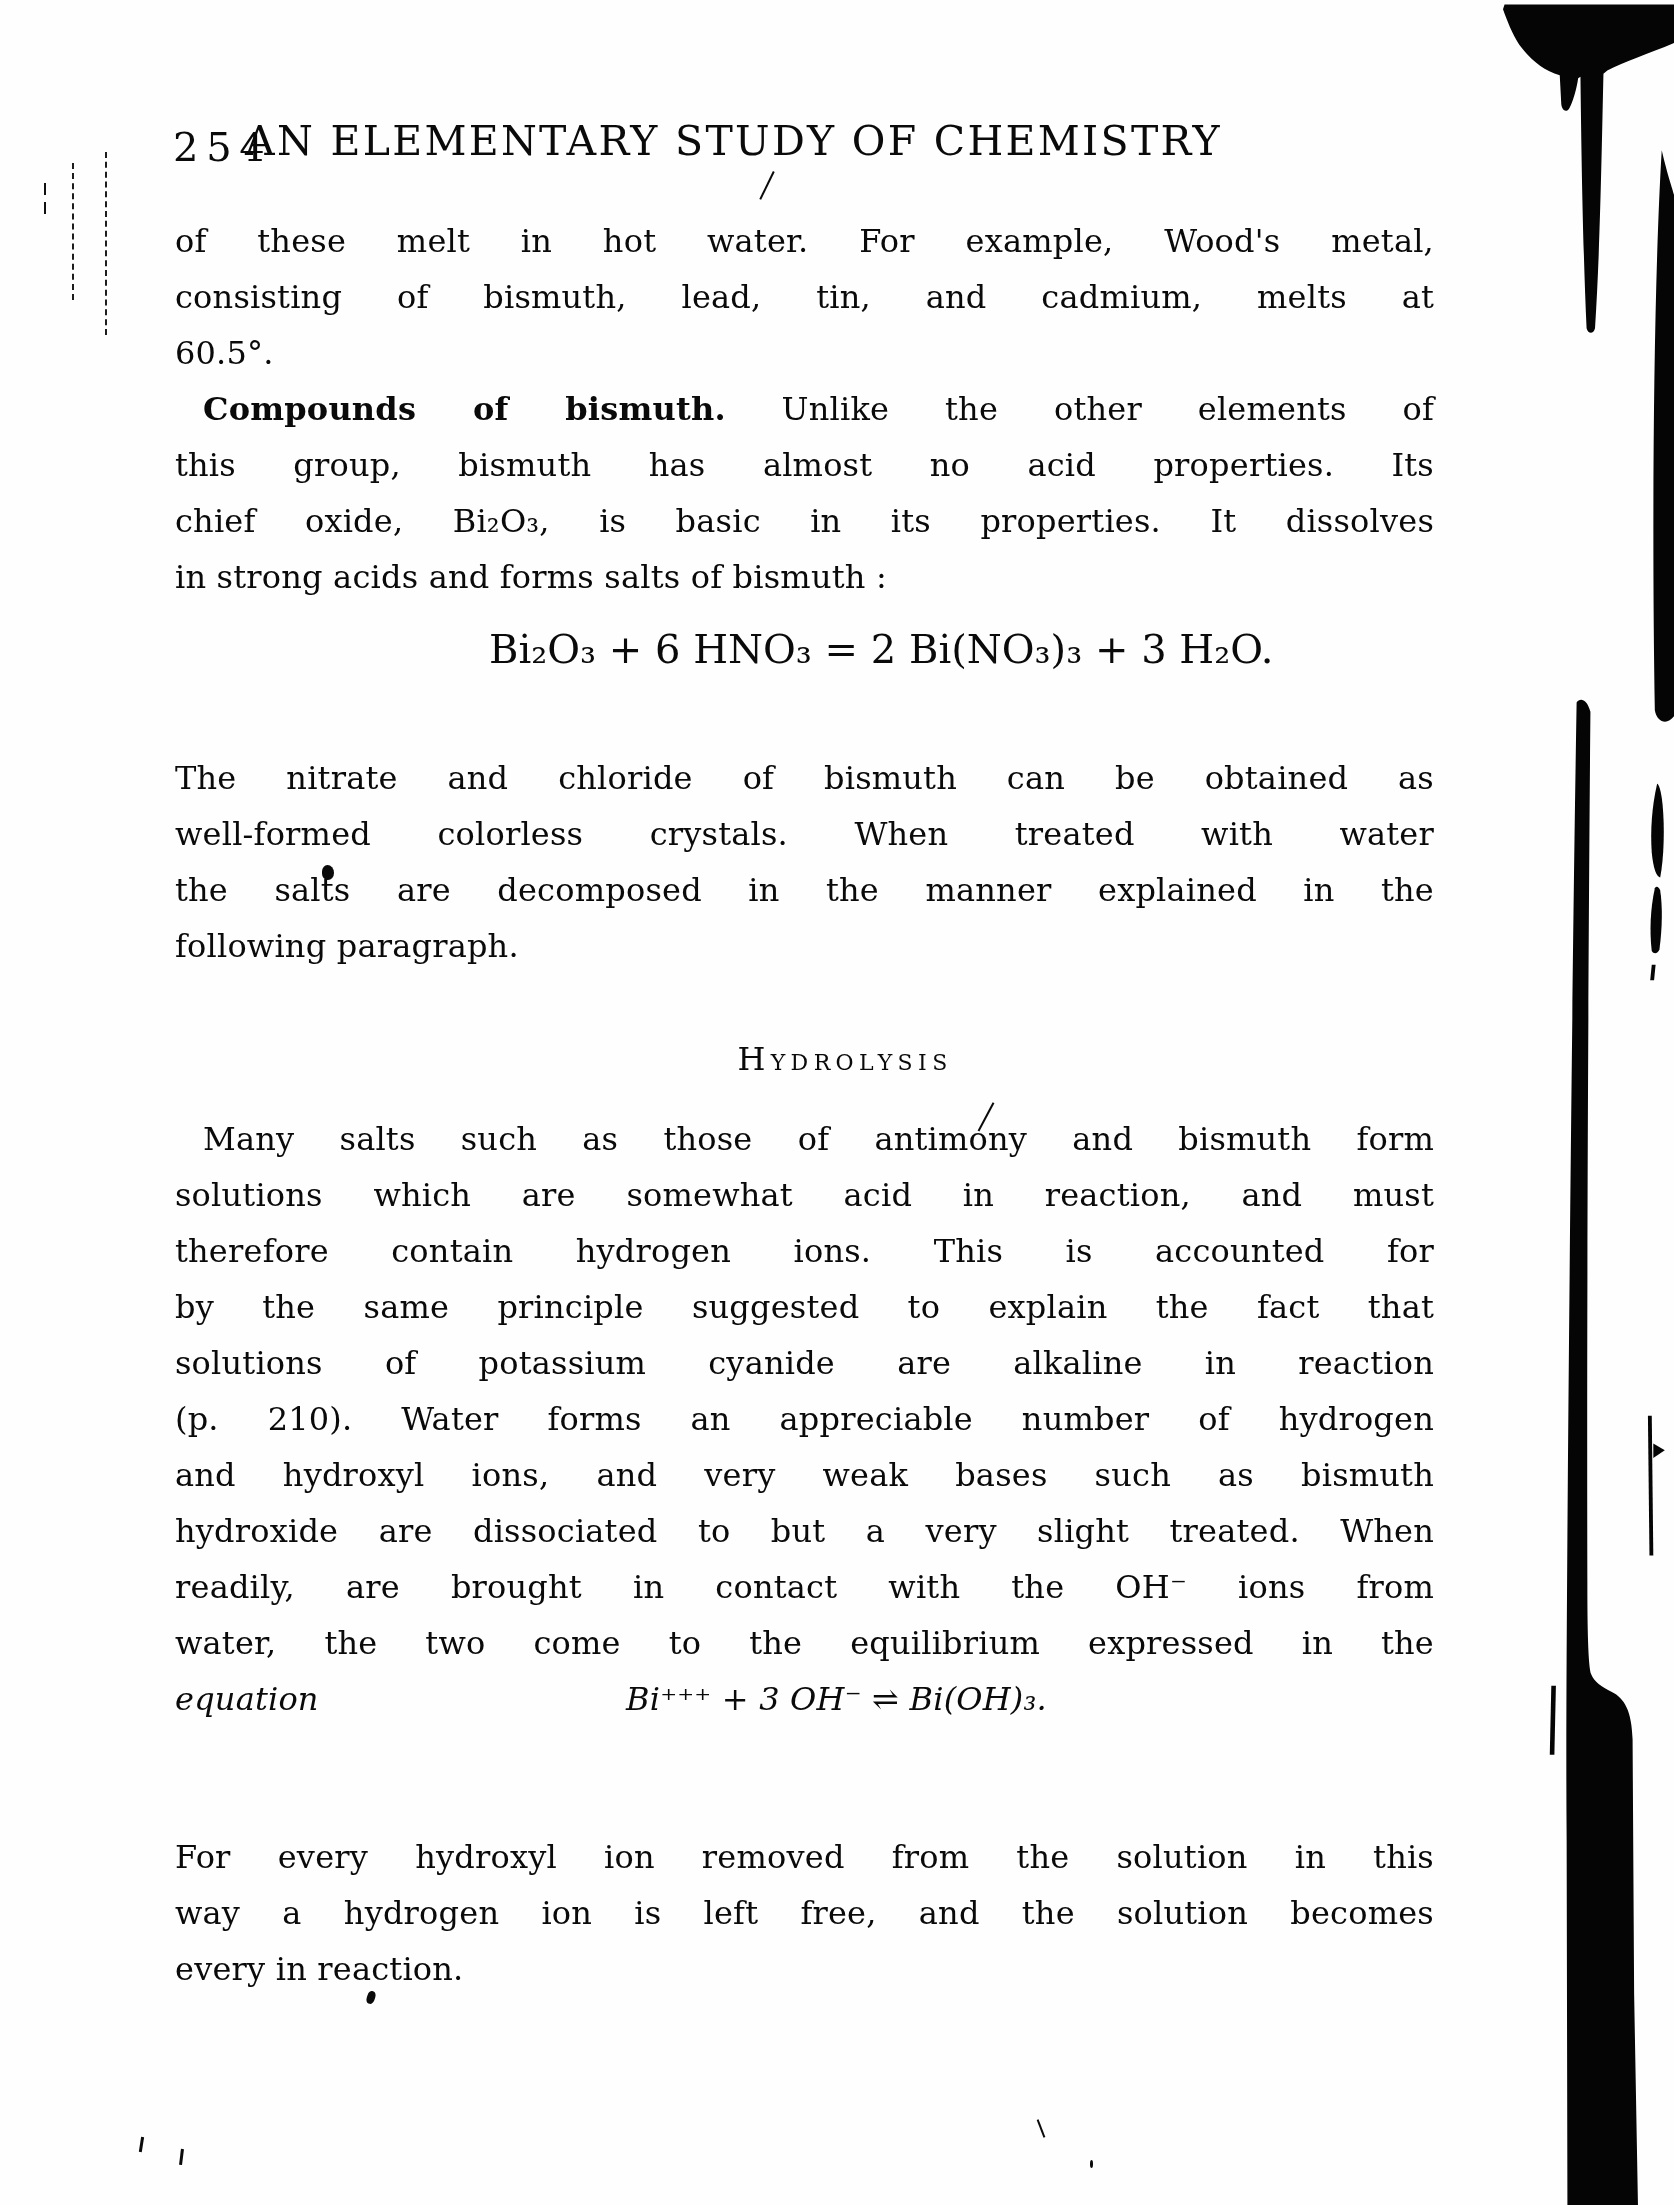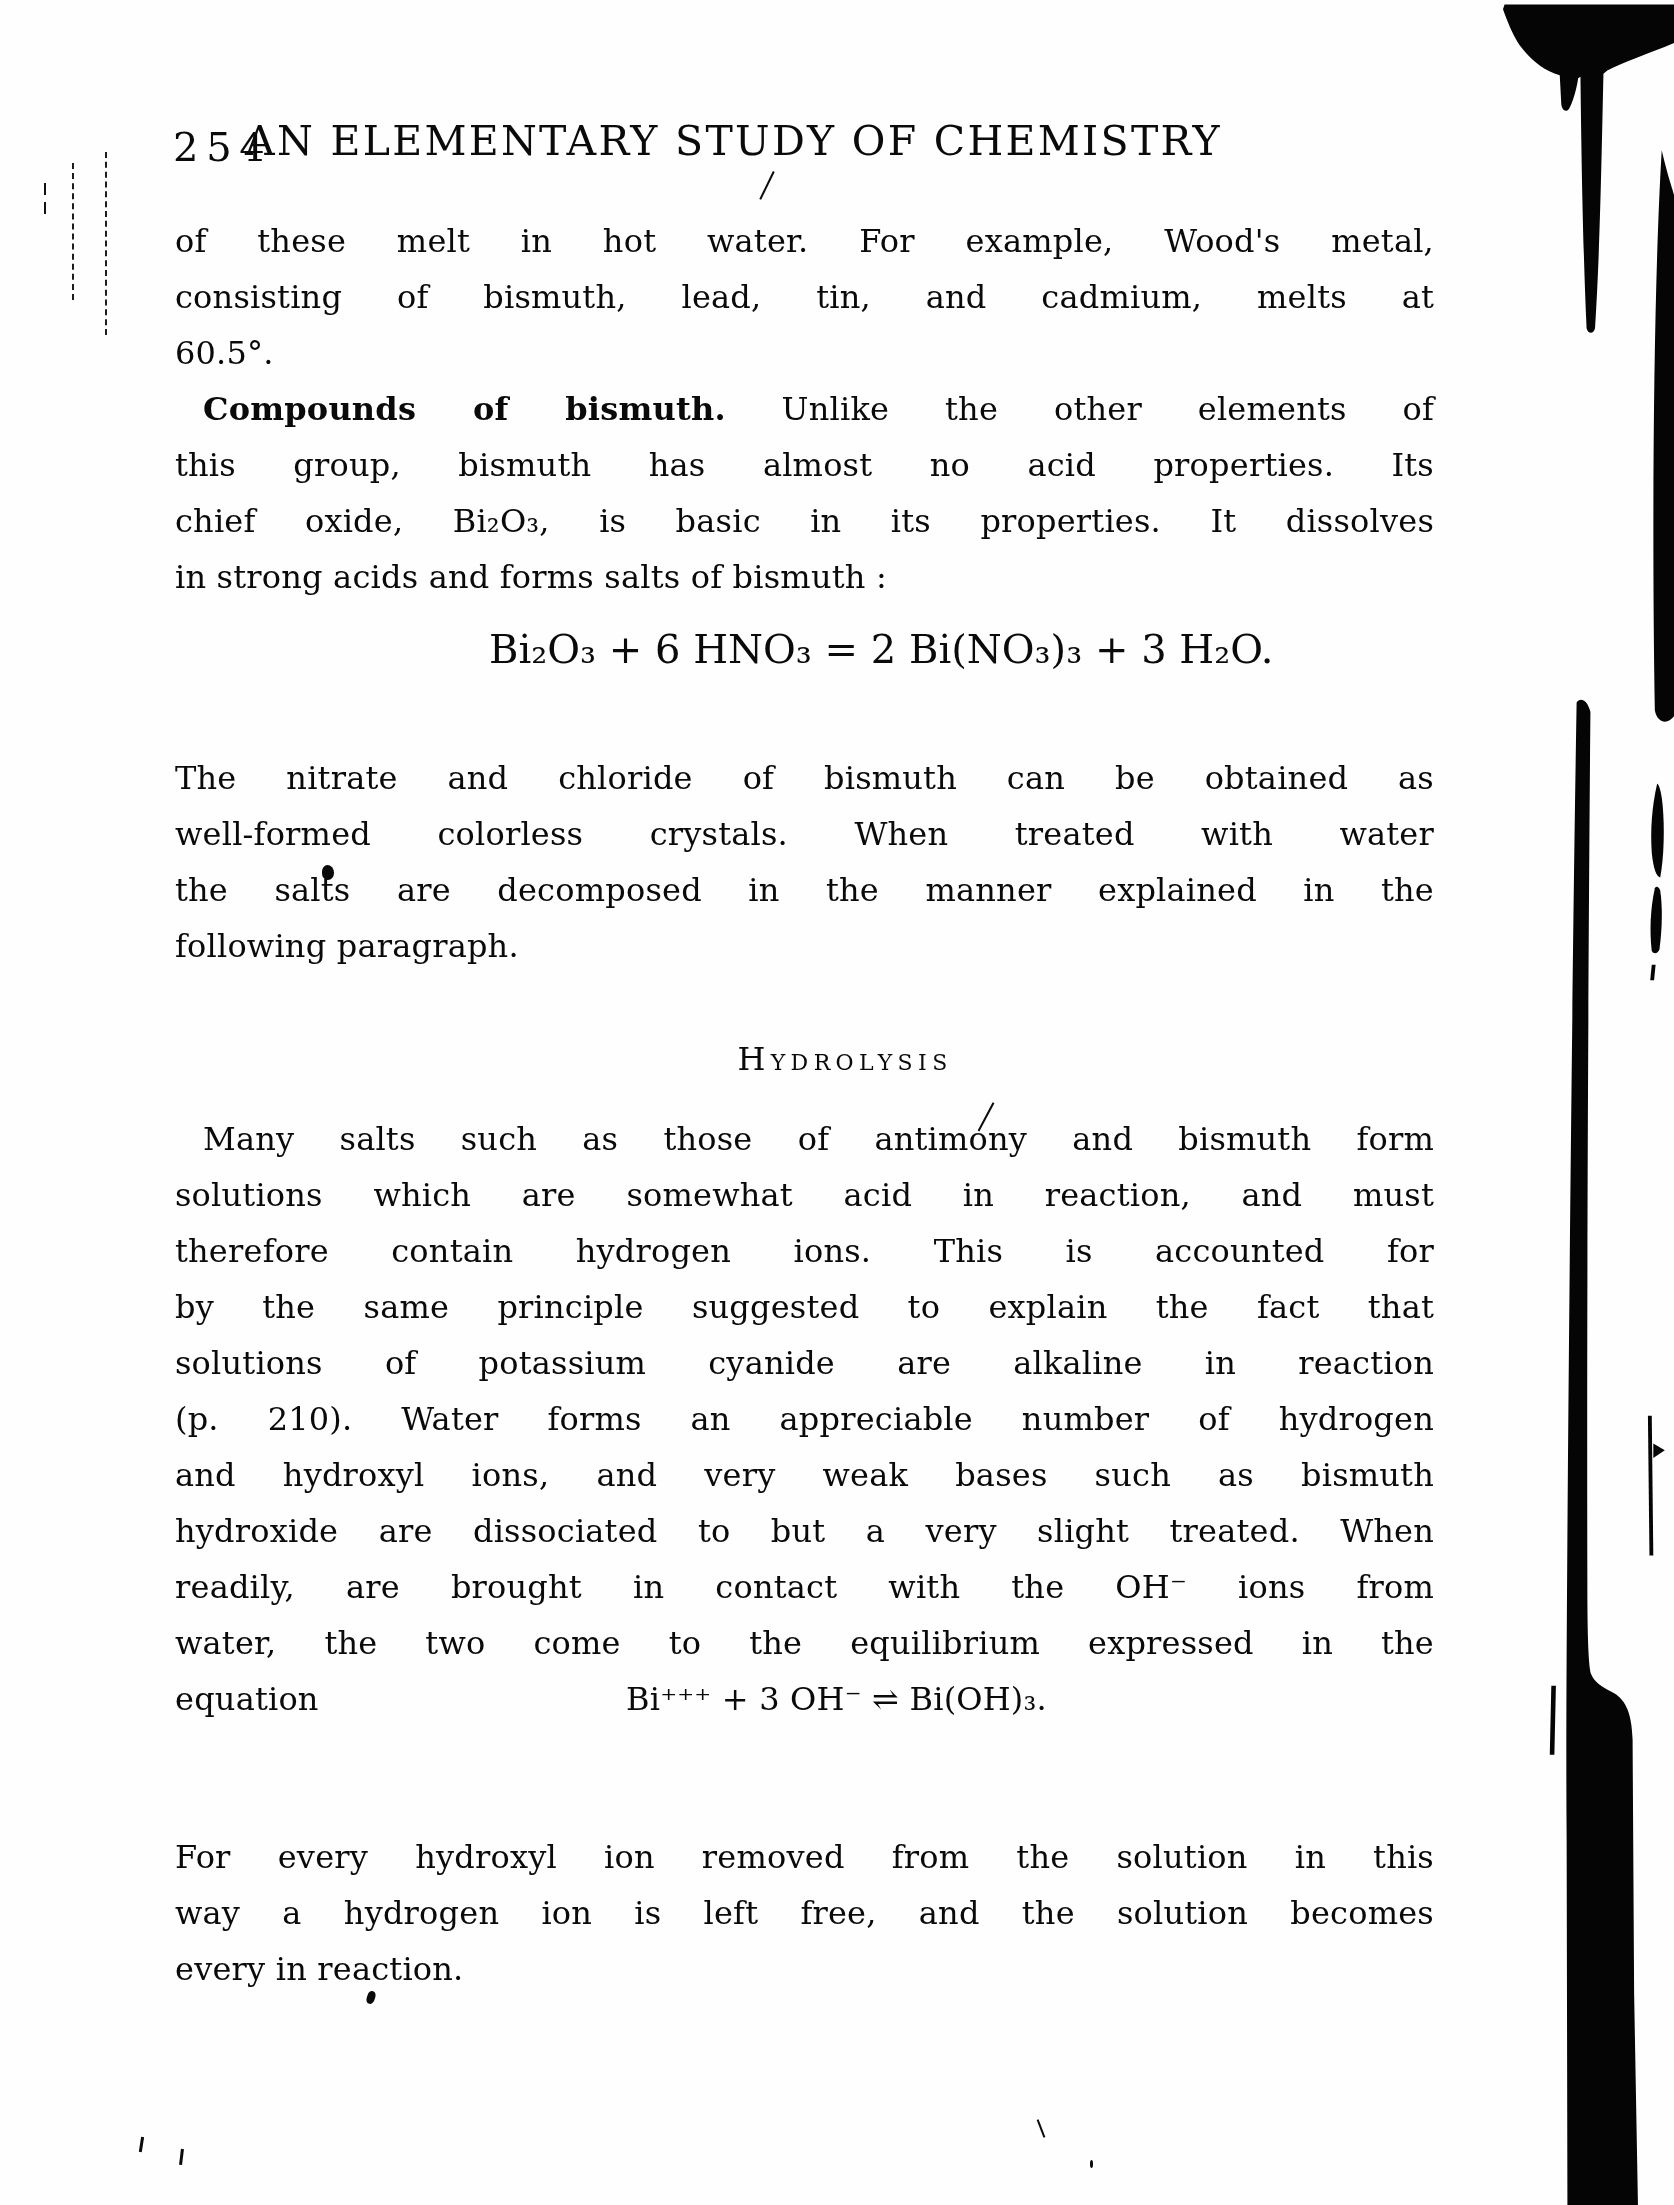--- a/index.html
+++ b/index.html
@@ -33,21 +33,21 @@
   .eqline{
     font-size:40px;line-height:58px;height:58px;
     padding-left:314px;
     text-align:left;text-align-last:left;
   }
   .heading{
     position:absolute;left:175px;top:1040px;width:1259px;
     text-align:center;text-indent:81px;
     font-variant:small-caps;font-size:32px;letter-spacing:5.4px;
   }
-  .eqrow{position:relative;text-align:left;text-align-last:left;}
+  .eqrow{position:relative;text-align:left;text-align-last:left;font-style:italic;}
   .eqrow .formula{position:absolute;left:451px;top:0;}
   
   .scan-right{position:absolute;top:0;right:0;}
   .vdash{position:absolute;width:0;border-left:2.3px dashed #1d1d1d;}
   .vdash1{left:72px;top:163px;height:137px;}
   .vdash2{left:105px;top:152px;height:183px;}
   .tick{position:absolute;width:2.3px;background:#111;}
   .tick1{left:44px;top:183px;height:11.5px;}
   .tick2{left:44px;top:202px;height:12.3px;}
   .speck{position:absolute;background:#0a0a0a;}

